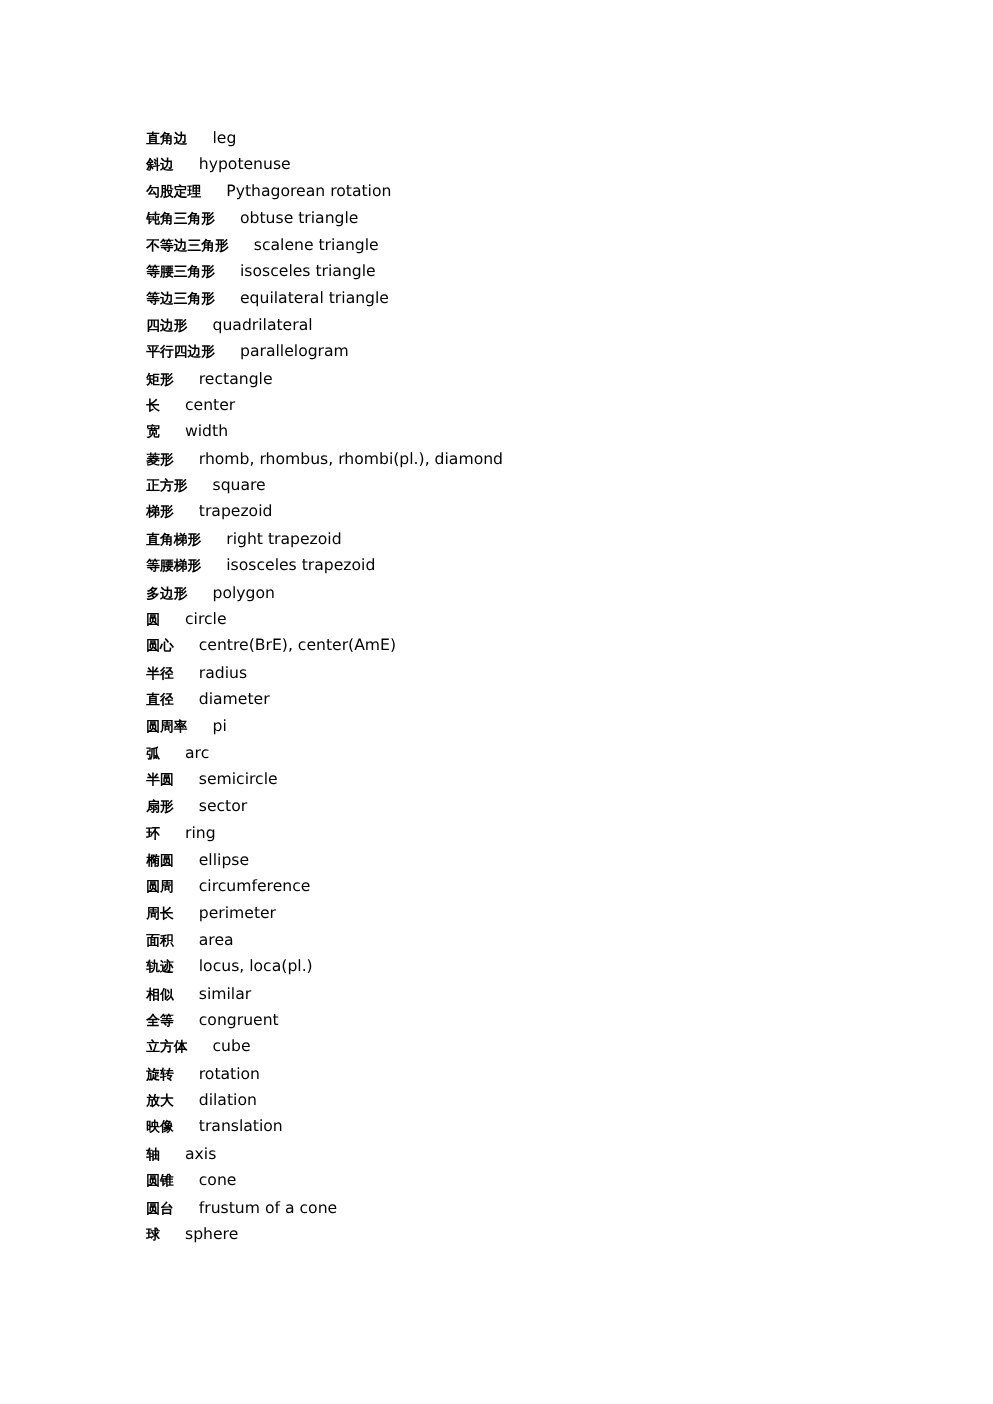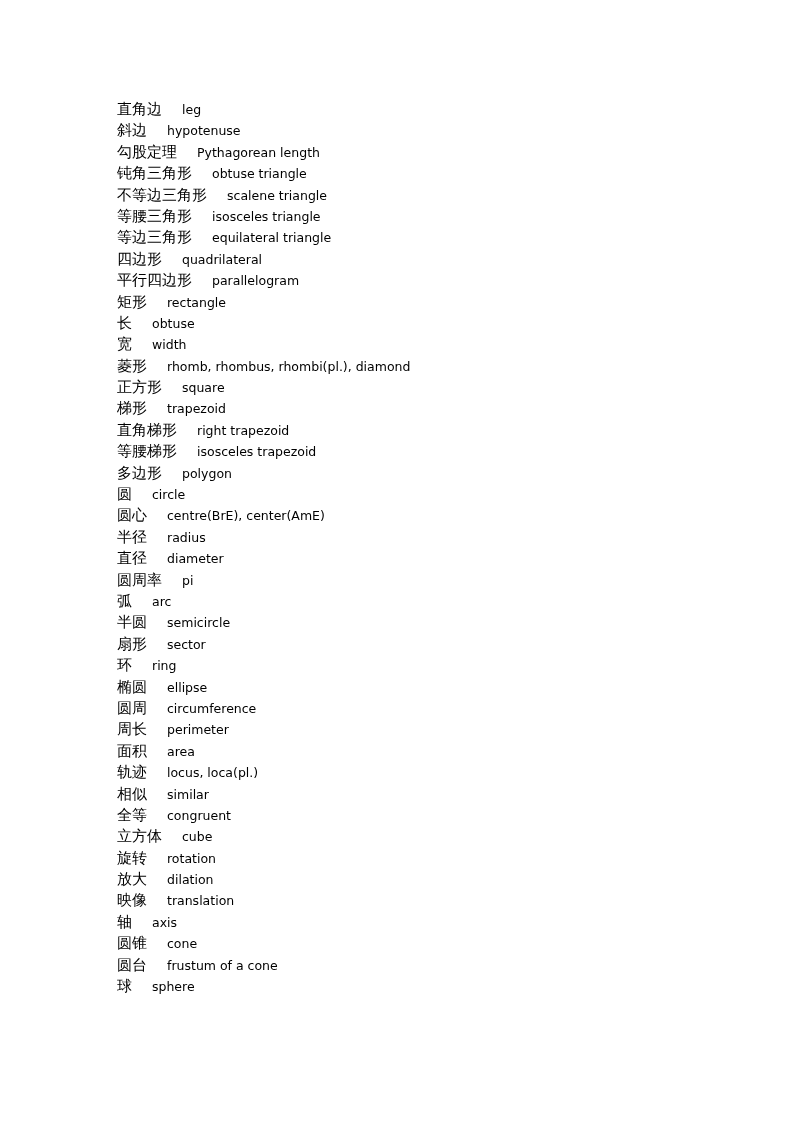--- a/index.html
+++ b/index.html
@@ -32,45 +32,46 @@
   }
   .entry {
     height: 21.4px;
     line-height: 21.4px;
     white-space: nowrap;
     font-size: 12.5px;
     color: #000000;
   }
   .term-zh {
     font-family: "DejaVu Sans", "Liberation Sans", sans-serif;
-    font-size: 15px;
+    font-size: 11px;
     letter-spacing: 0px;
+    font-weight: bold;
   }
   .term-en {
     font-family: "DejaVu Sans", "Liberation Sans", sans-serif;
     font-size: 12.5px;
     padding-left: 20px;
   }
 </style>
 </head>
 <body>
 
 <div id="page">
   <div id="glossary">
       <div class="entry"><span class="term-zh">直角边</span><span class="term-en">leg</span></div>
       <div class="entry"><span class="term-zh">斜边</span><span class="term-en">hypotenuse</span></div>
-      <div class="entry"><span class="term-zh">勾股定理</span><span class="term-en">Pythagorean length</span></div>
+      <div class="entry"><span class="term-zh">勾股定理</span><span class="term-en">Pythagorean rotation</span></div>
       <div class="entry"><span class="term-zh">钝角三角形</span><span class="term-en">obtuse triangle</span></div>
       <div class="entry"><span class="term-zh">不等边三角形</span><span class="term-en">scalene triangle</span></div>
       <div class="entry"><span class="term-zh">等腰三角形</span><span class="term-en">isosceles triangle</span></div>
       <div class="entry"><span class="term-zh">等边三角形</span><span class="term-en">equilateral triangle</span></div>
       <div class="entry"><span class="term-zh">四边形</span><span class="term-en">quadrilateral</span></div>
       <div class="entry"><span class="term-zh">平行四边形</span><span class="term-en">parallelogram</span></div>
       <div class="entry"><span class="term-zh">矩形</span><span class="term-en">rectangle</span></div>
-      <div class="entry"><span class="term-zh">长</span><span class="term-en">obtuse</span></div>
+      <div class="entry"><span class="term-zh">长</span><span class="term-en">center</span></div>
       <div class="entry"><span class="term-zh">宽</span><span class="term-en">width</span></div>
       <div class="entry"><span class="term-zh">菱形</span><span class="term-en">rhomb, rhombus, rhombi(pl.), diamond</span></div>
       <div class="entry"><span class="term-zh">正方形</span><span class="term-en">square</span></div>
       <div class="entry"><span class="term-zh">梯形</span><span class="term-en">trapezoid</span></div>
       <div class="entry"><span class="term-zh">直角梯形</span><span class="term-en">right trapezoid</span></div>
       <div class="entry"><span class="term-zh">等腰梯形</span><span class="term-en">isosceles trapezoid</span></div>
       <div class="entry"><span class="term-zh">多边形</span><span class="term-en">polygon</span></div>
       <div class="entry"><span class="term-zh">圆</span><span class="term-en">circle</span></div>
       <div class="entry"><span class="term-zh">圆心</span><span class="term-en">centre(BrE), center(AmE)</span></div>
       <div class="entry"><span class="term-zh">半径</span><span class="term-en">radius</span></div>

